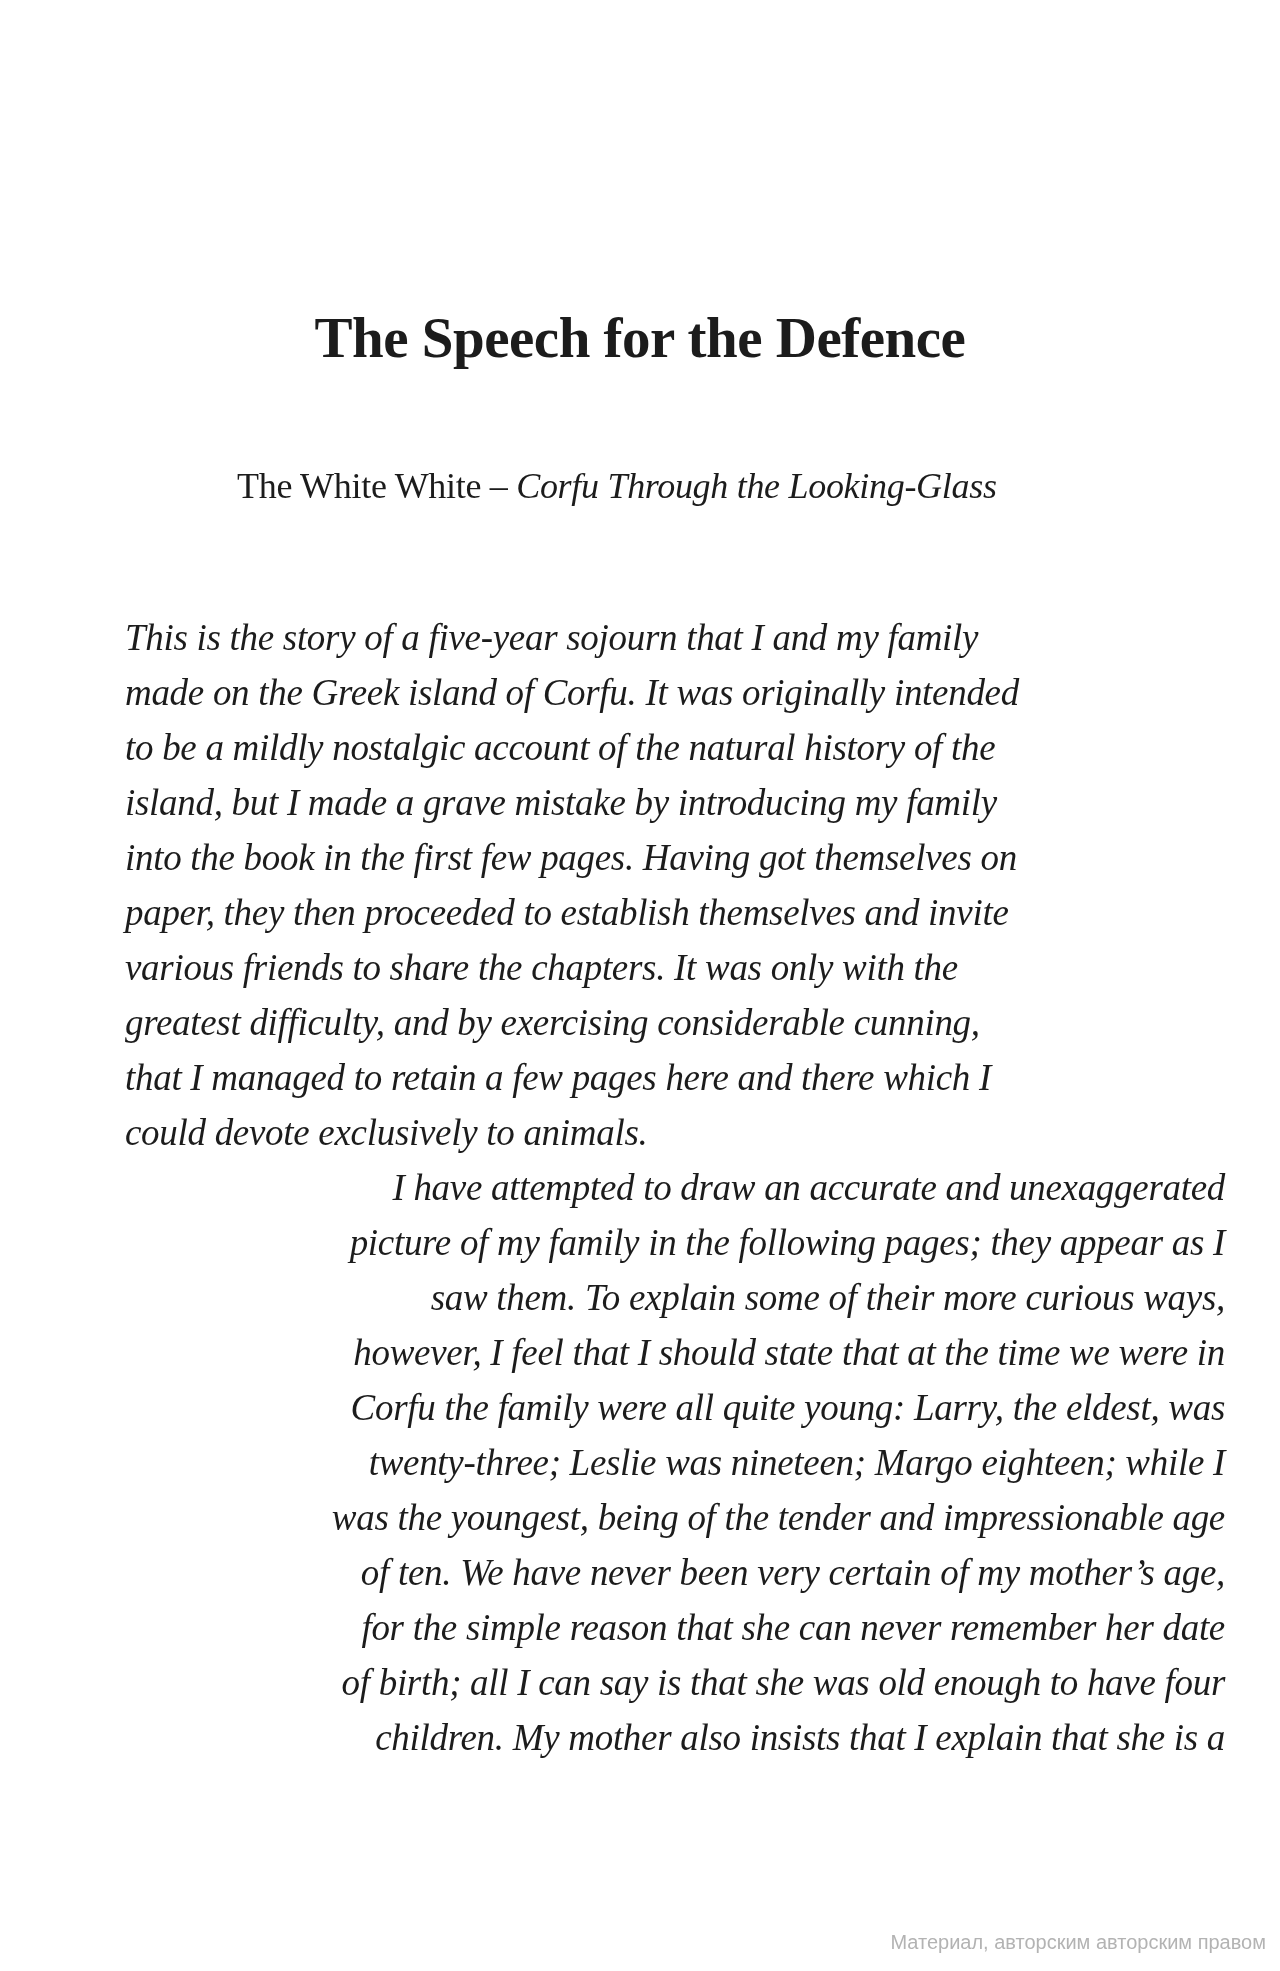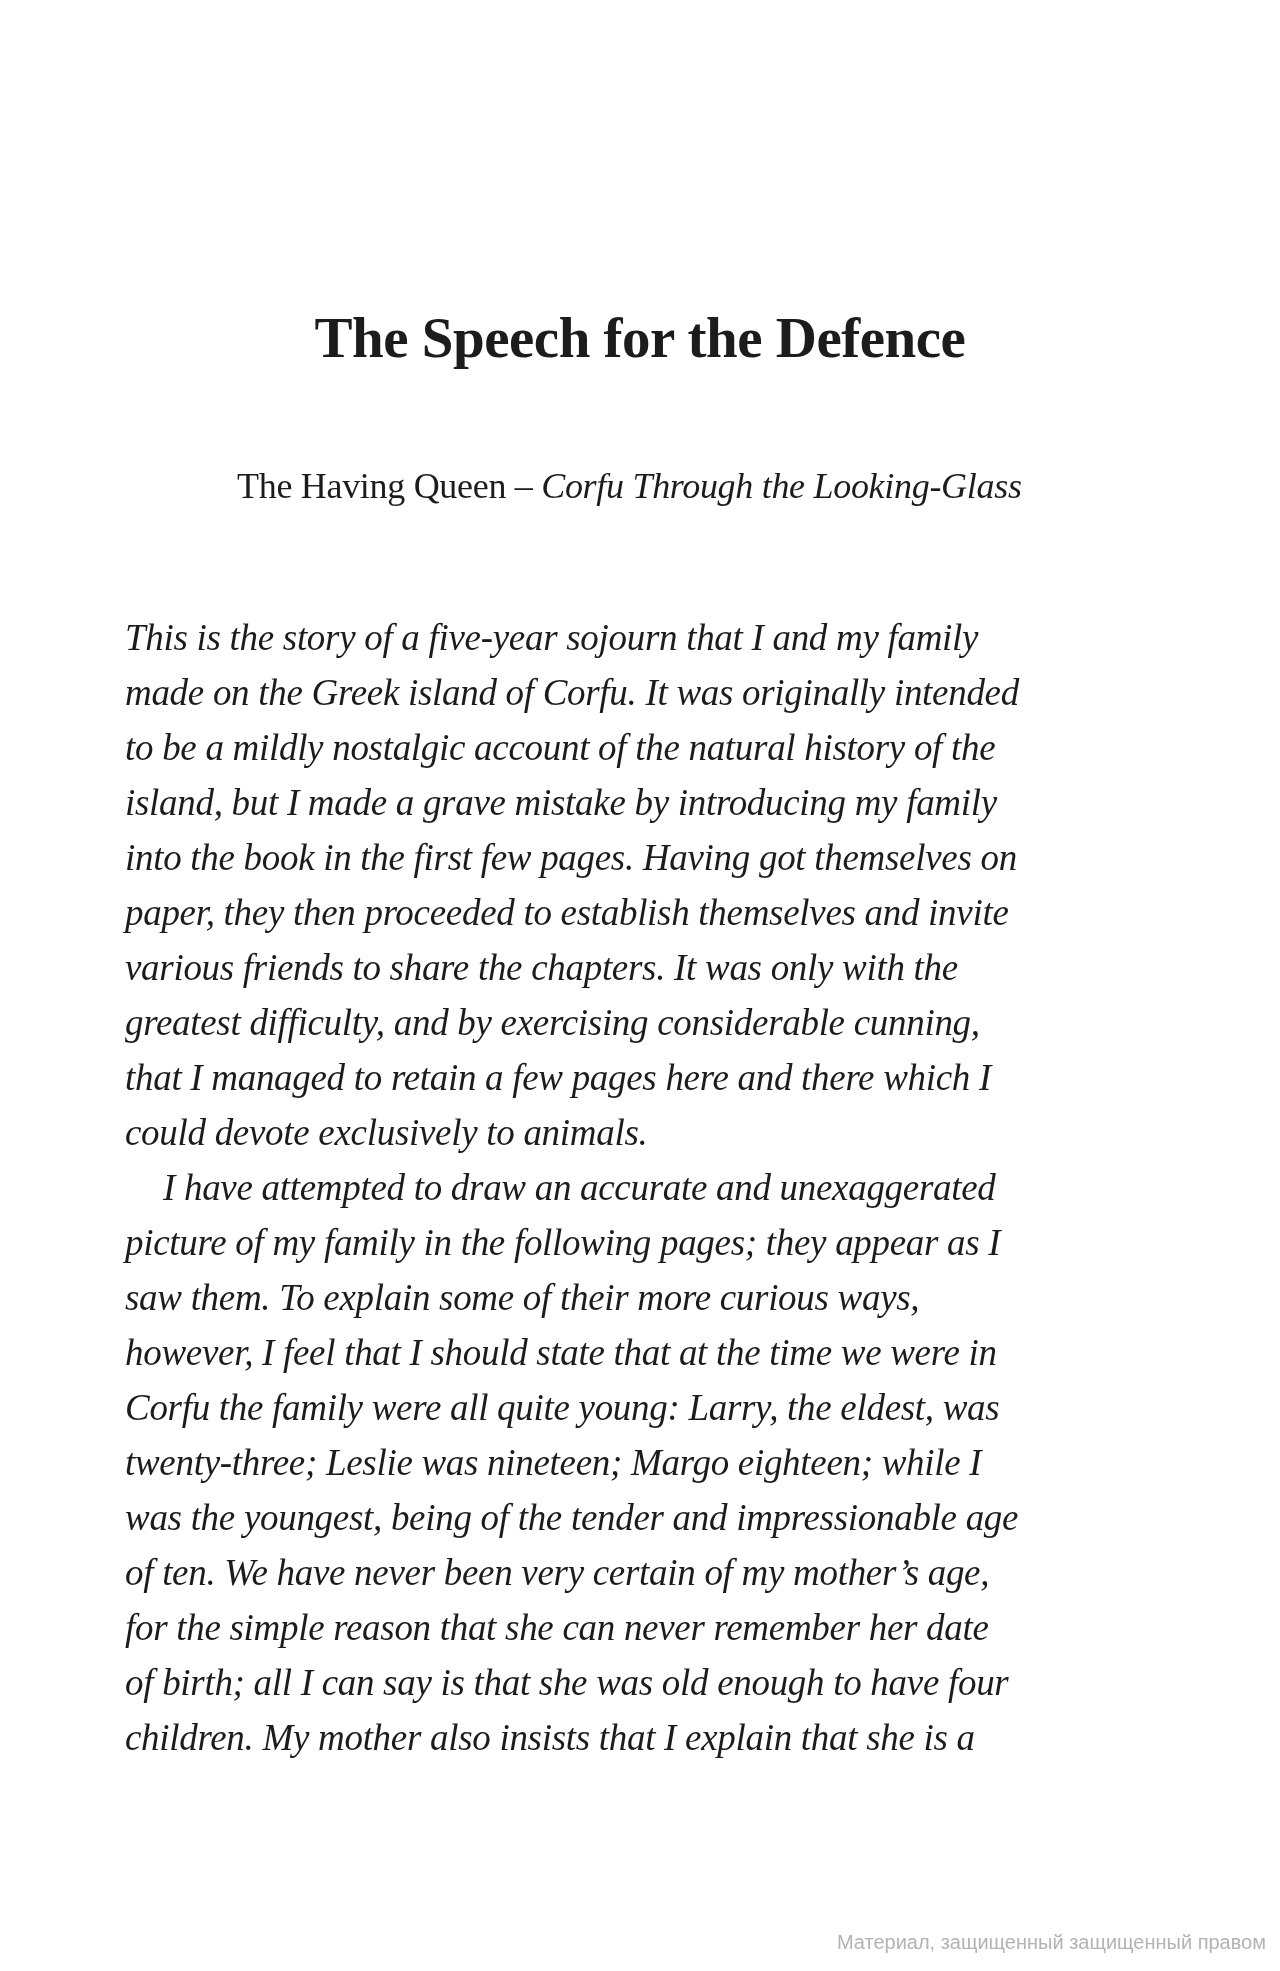--- a/index.html
+++ b/index.html
@@ -54,41 +54,42 @@
     line-height: 55px;
     letter-spacing: -0.3px;
     font-style: italic;
   }
   .body-paragraph {
     margin: 0;
     white-space: pre;
   }
   .body-paragraph.indented {
     text-indent: 38px;
+    text-align: right;
   }
   .watermark {
     position: absolute;
     top: 1930px;
     right: 14px;
     font-family: "Liberation Sans", sans-serif;
     font-size: 20px;
     line-height: 24px;
     color: #b3b3b3;
     white-space: pre;
   }
 </style>
 </head>
 <body>
 
 <div class="page">
 
   <h1 class="chapter-title">The Speech for the Defence</h1>
 
   <div class="epigraph">
-    <div class="epigraph-attribution"><span>The Having Queen – </span><span class="epigraph-work">Corfu Through the Looking-Glass</span></div>
+    <div class="epigraph-attribution"><span>The White White – </span><span class="epigraph-work">Corfu Through the Looking-Glass</span></div>
   </div>
 
   <div class="body-text">
     <p class="body-paragraph">This is the story of a five-year sojourn that I and my family
 made on the Greek island of Corfu. It was originally intended
 to be a mildly nostalgic account of the natural history of the
 island, but I made a grave mistake by introducing my family
 into the book in the first few pages. Having got themselves on
 paper, they then proceeded to establish themselves and invite
 various friends to share the chapters. It was only with the
@@ -101,15 +102,15 @@
 however, I feel that I should state that at the time we were in
 Corfu the family were all quite young: Larry, the eldest, was
 twenty-three; Leslie was nineteen; Margo eighteen; while I
 was the youngest, being of the tender and impressionable age
 of ten. We have never been very certain of my mother’s age,
 for the simple reason that she can never remember her date
 of birth; all I can say is that she was old enough to have four
 children. My mother also insists that I explain that she is a</p>
   </div>
 
-  <div class="watermark">Материал, защищенный защищенный правом</div>
+  <div class="watermark">Материал, авторским авторским правом</div>
 
 </div>
 
 </body></html>

